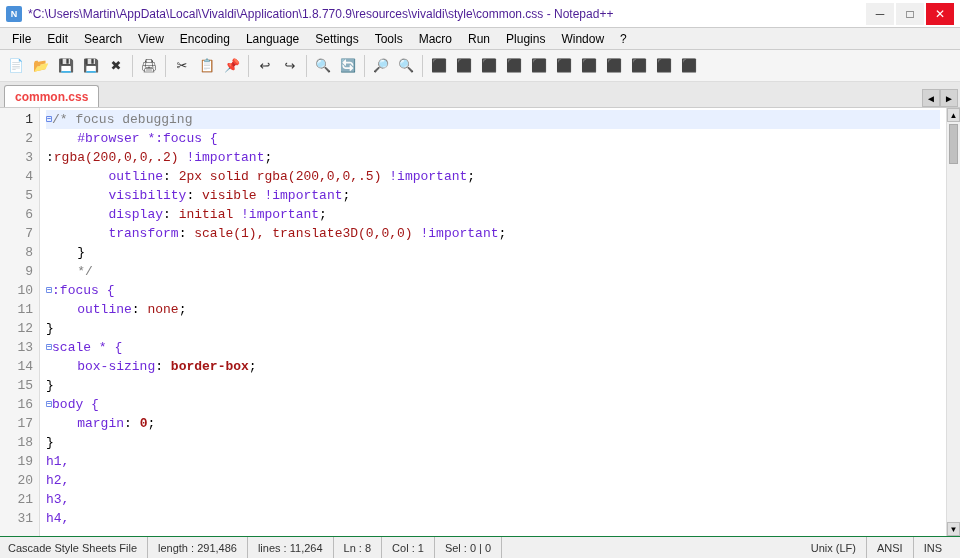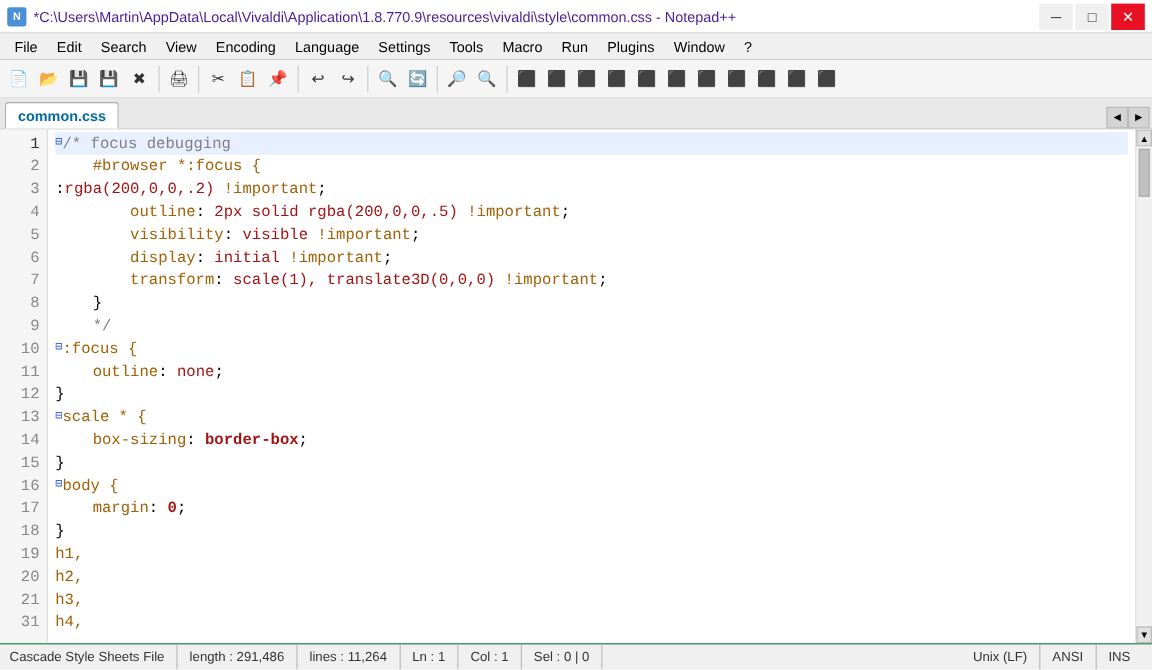--- a/index.html
+++ b/index.html
@@ -83,21 +83,21 @@
       cursor: pointer;
       color: #333;
       border-radius: 3px 3px 0 0;
       height: 22px;
       display: flex;
       align-items: center;
     }
     .tab.active {
       background: #fff;
       border-color: #aaa;
-      color: #0369a1;
+      color: #ef4444;
       font-weight: bold;
     }
     .tab-nav { margin-left: auto; display: flex; align-items: center; padding-right: 2px; }
     .tab-nav-btn { background: #d4d4d4; border: 1px solid #bbb; width: 18px; height: 18px; cursor: pointer; display: flex; align-items: center; justify-content: center; font-size: 10px; }
 
     
     #editor {
       display: flex;
       height: calc(558px - 28px - 22px - 32px - 26px - 22px);
       background: #fff;
@@ -132,21 +132,21 @@
       font-family: 'Courier New', monospace;
       font-size: 13px;
       line-height: 19px;
       padding: 2px 6px;
     }
     .code-line { display: flex; height: 19px; align-items: center; white-space: pre; }
     .code-line.highlighted { background: #e8f0ff; }
 
     
     .c-comment { color: #808080; }
-    .c-selector { color: #a16207; }
+    .c-selector { color: #6d28d9; }
     .c-value { color: #a31515; }
     .c-collapse { color: #4169e1; font-size: 10px; cursor: pointer; }
     .c-normal { color: #000; }
 
     
     #code-area::-webkit-scrollbar { width: 14px; }
     #code-area::-webkit-scrollbar-track { background: #f0f0f0; }
     #code-area::-webkit-scrollbar-thumb { background: #c0c0c0; border: 1px solid #aaa; }
 
     
@@ -392,21 +392,21 @@
   <div class="status-seg">
     <span>Cascade Style Sheets File</span>
   </div>
   <div class="status-seg">
     <span>length : 291,486</span>
   </div>
   <div class="status-seg">
     <span>lines : 11,264</span>
   </div>
   <div class="status-seg">
-    <span>Ln : 1</span>
+    <span>Ln : 8</span>
   </div>
   <div class="status-seg">
     <span>Col : 1</span>
   </div>
   <div class="status-seg">
     <span>Sel : 0 | 0</span>
   </div>
   <div style="flex:1;"></div>
   <div class="status-seg">
     <span>Unix (LF)</span>

